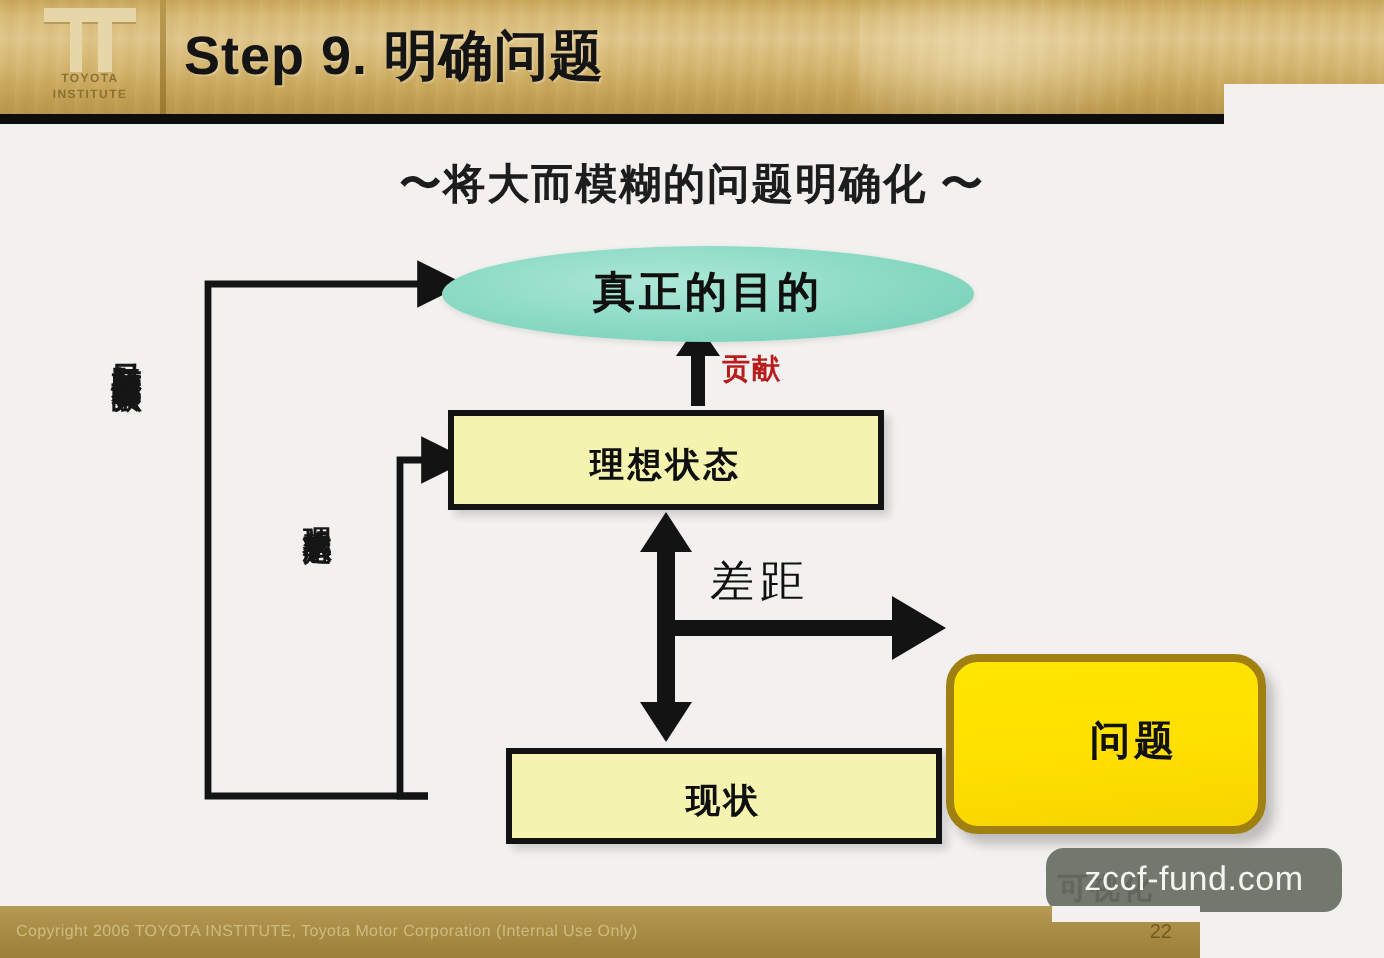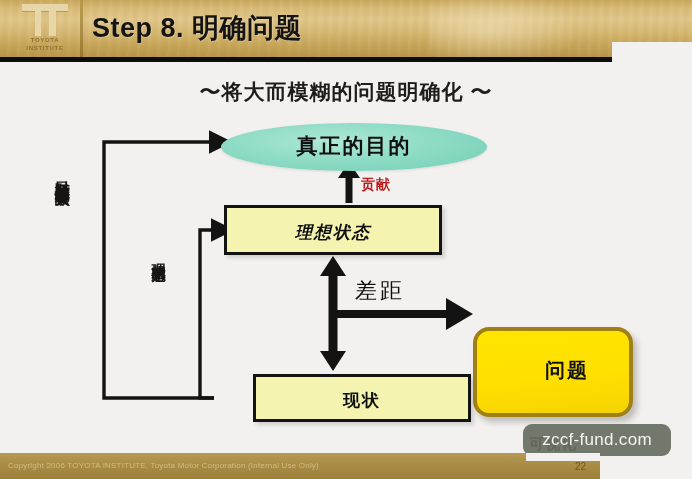--- a/index.html
+++ b/index.html
@@ -172,21 +172,21 @@
 
   
   .box-ideal, .box-current {
     position: absolute;
     background: #f4f4b0;
     border: 3px solid #131313;
     box-sizing: border-box;
     box-shadow: 3px 3px 4px rgba(0,0,0,0.14);
   }
   .box-ideal  { left: 224px; top: 207px - 64px; }
-  .box-ideal  { left: 224px; top: 143px; width: 218px; height: 50px; font-style: italic; }
+  .box-ideal  { left: 224px; top: 143px; width: 218px; height: 50px; }
   .box-current{ left: 224px; top: 312px; width: 218px; height: 48px; margin-left: 29px; }
   .box-label {
     position: absolute;
     width: 100%;
     text-align: center;
     font-size: 17px;
     font-weight: bold;
     color: #0f0f0f;
     letter-spacing: 2px;
   }
@@ -337,21 +337,21 @@
         <div class="logo-stem-a"></div>
         <div class="logo-stem-b"></div>
       </div>
       <div class="logo-text">
         <div>TOYOTA</div>
         <div>INSTITUTE</div>
       </div>
     </div>
     <div class="logo-divider"></div>
 
-    <div class="slide-title">Step 8. 明确问题</div>
+    <div class="slide-title">Step 9. 明确问题</div>
   </div>
   <div class="header-underline"></div>
 
   <div class="canvas">
 
     <div class="subtitle">〜将大而模糊的问题明确化 〜</div>
 
     <svg class="overlay" viewBox="0 0 692 391" preserveAspectRatio="none">
       <defs>
         <marker id="ah" markerWidth="7" markerHeight="7" refX="1" refY="3.5" orient="auto" markerUnits="strokeWidth">

